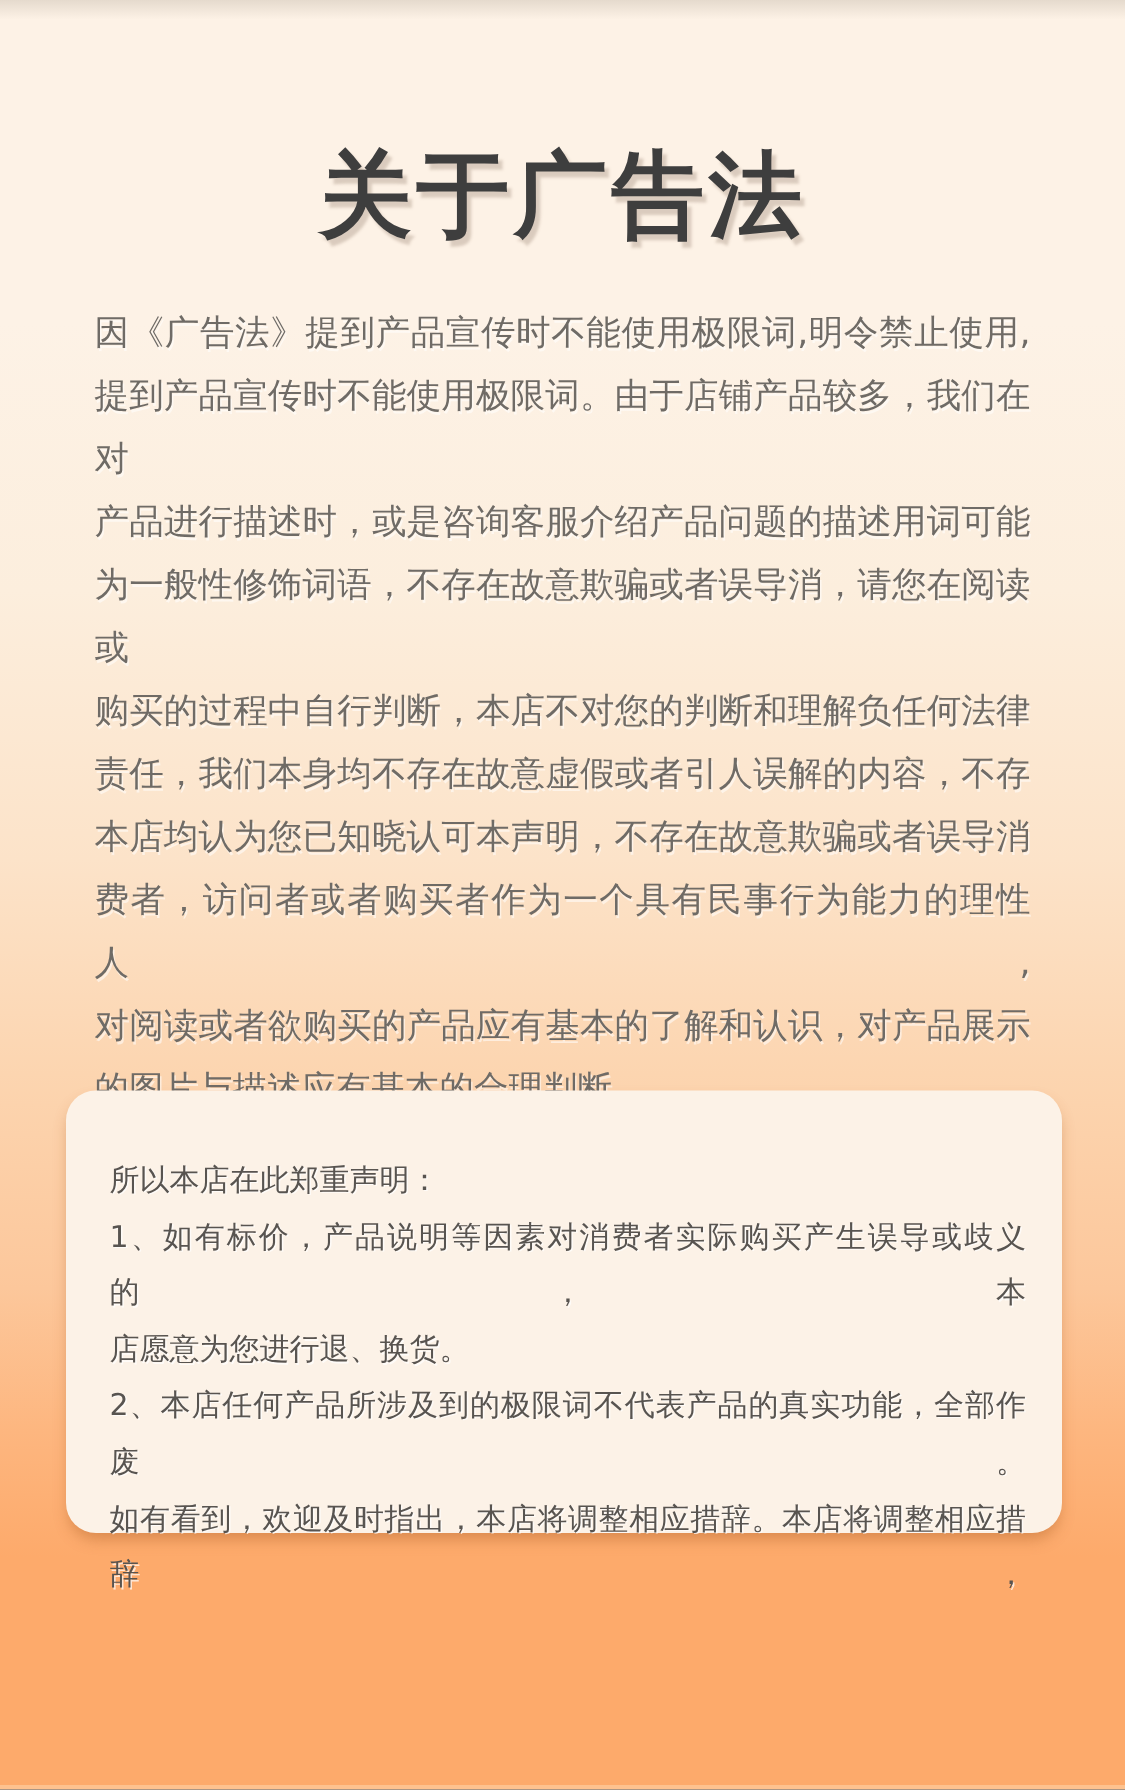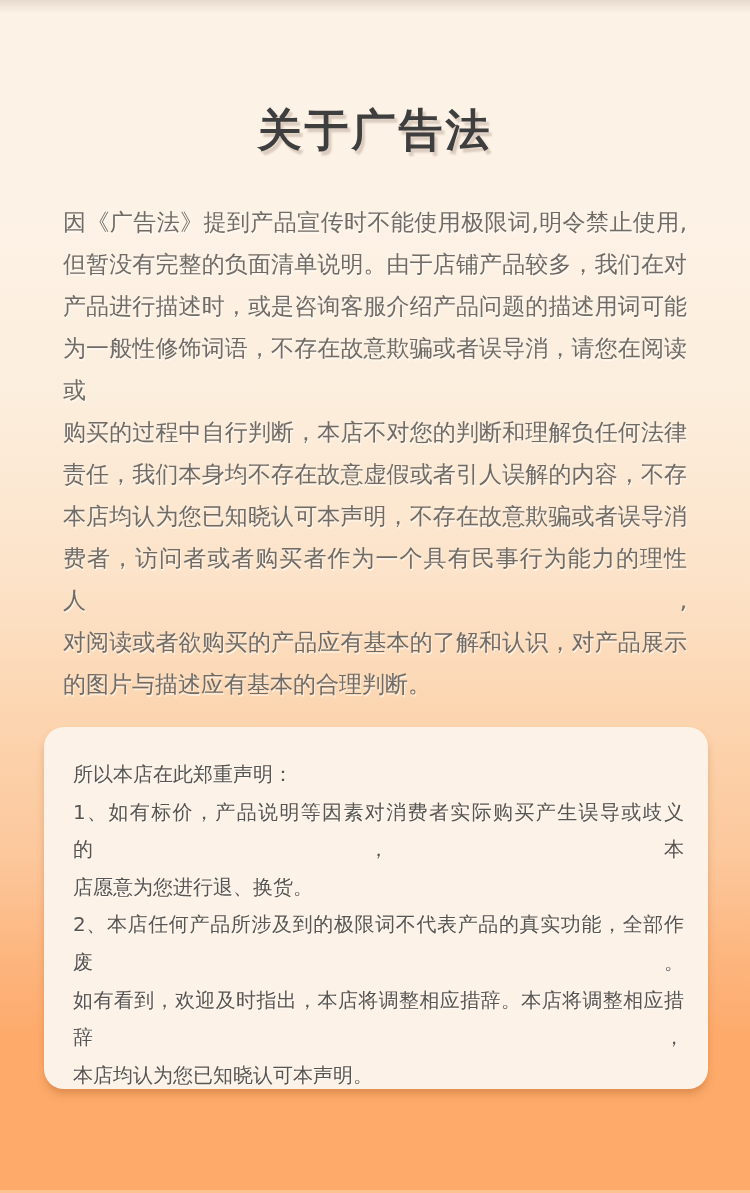--- a/index.html
+++ b/index.html
@@ -27,21 +27,21 @@
   }
   .bottom-edge{
     position:absolute;bottom:0;left:0;width:100%;height:3px;
     background:rgba(255,214,173,0.55);
     pointer-events:none;
   }
   .title{
     position:absolute;top:94px;left:0;width:100%;
     margin:0;
     text-align:center;
-    font-size:44px;line-height:72px;
+    font-size:62px;line-height:72px;
     font-weight:bold;
     letter-spacing:3px;
     color:var(--title-text);
     text-shadow:3px 4px 2px rgba(130,105,85,0.28);
   }
   .paragraph{
     position:absolute;top:201px;left:63px;width:624px;
   }
   .bline{
     font-size:23px;
@@ -49,23 +49,23 @@
     color:var(--body-text);
     text-align:justify;
     text-align-last:justify;
     text-shadow:1px 2px 0 rgba(255,255,255,0.55);
   }
   .bline.last{
     text-align-last:left;
   }
   .card{
     position:absolute;top:727px;left:44px;
-    width:664px;height:362px;
+    width:664px;height:295px;
     box-sizing:border-box;
-    padding:29px 24px 0 29px;
+    padding:41px 24px 0 29px;
     background:var(--card-bg);
     border-radius:20px;
     box-shadow:0 6px 10px -2px rgba(173,94,36,0.45);
   }
   .cline{
     font-size:20px;
     line-height:37.6px;
     color:var(--card-text);
     text-align:left;
     text-shadow:1px 1px 0 rgba(255,255,255,0.7);
@@ -79,35 +79,34 @@
 <body>
 
 <div class="page">
 
   <div class="top-shade"></div>
 
   <h1 class="title">关于广告法</h1>
 
   <div class="paragraph">
     <div class="bline">因《广告法》提到产品宣传时不能使用极限词,明令禁止使用,</div>
-    <div class="bline">但暂没有完整的负面清单说明。由于店铺产品较多，我们在对</div>
+    <div class="bline">提到产品宣传时不能使用极限词。由于店铺产品较多，我们在对</div>
     <div class="bline">产品进行描述时，或是咨询客服介绍产品问题的描述用词可能</div>
     <div class="bline">为一般性修饰词语，不存在故意欺骗或者误导消，请您在阅读或</div>
     <div class="bline">购买的过程中自行判断，本店不对您的判断和理解负任何法律</div>
     <div class="bline">责任，我们本身均不存在故意虚假或者引人误解的内容，不存</div>
     <div class="bline">本店均认为您已知晓认可本声明，不存在故意欺骗或者误导消</div>
     <div class="bline">费者，访问者或者购买者作为一个具有民事行为能力的理性人,</div>
     <div class="bline">对阅读或者欲购买的产品应有基本的了解和认识，对产品展示</div>
     <div class="bline last">的图片与描述应有基本的合理判断。</div>
   </div>
 
   <div class="card">
     <div class="cline">所以本店在此郑重声明：</div>
     <div class="cline j">1、如有标价，产品说明等因素对消费者实际购买产生误导或歧义的，本</div>
     <div class="cline">店愿意为您进行退、换货。</div>
     <div class="cline j">2、本店任何产品所涉及到的极限词不代表产品的真实功能，全部作废。</div>
     <div class="cline j">如有看到，欢迎及时指出，本店将调整相应措辞。本店将调整相应措辞，</div>
-    <div class="cline">本店均认为您已知晓认可本声明。</div>
   </div>
 
   <div class="bottom-edge"></div>
 
 </div>
 
 </body></html>

